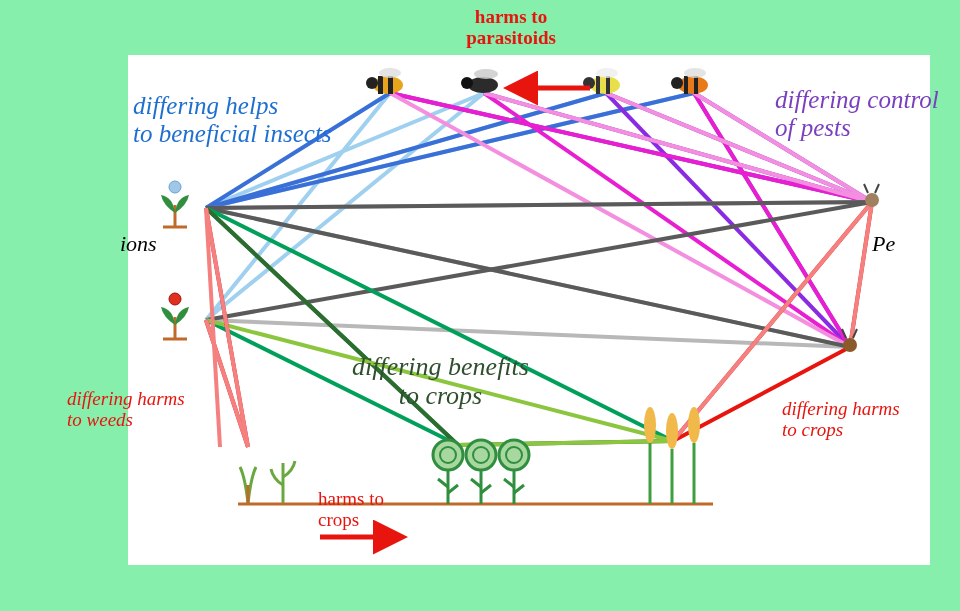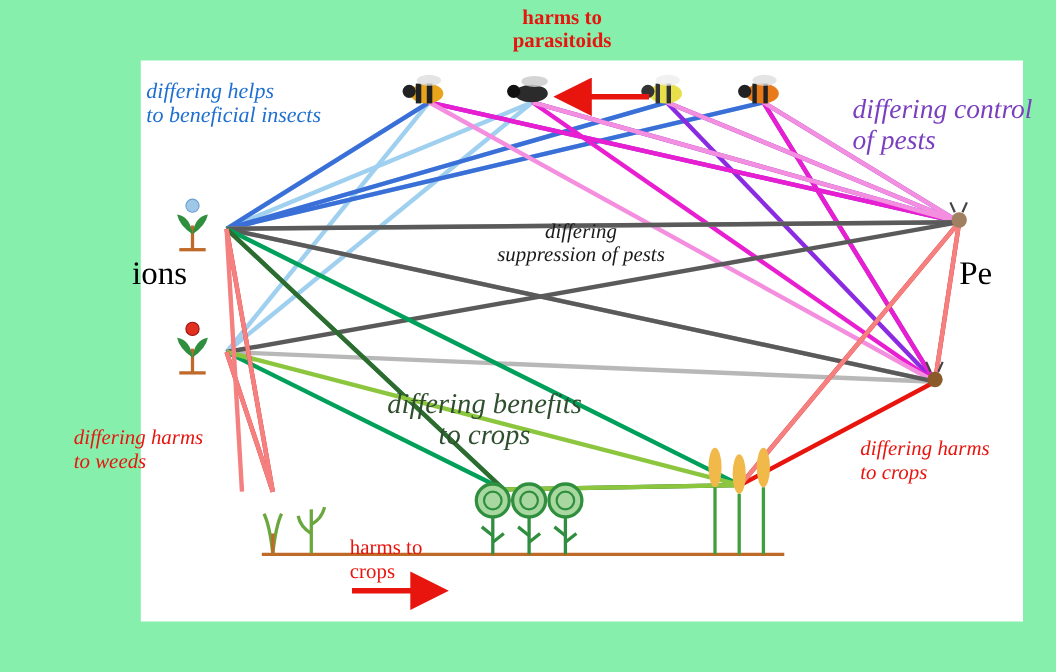--- a/index.html
+++ b/index.html
@@ -5,21 +5,21 @@
   html,body{margin:0;padding:0;background:#000;}
   #stage{position:relative;width:960px;height:611px;background:#86efac;overflow:hidden;
          font-family:"Liberation Serif", serif;}
   #canvas{position:absolute;left:128px;top:55px;width:802px;height:510px;background:#fff;}
   .lbl{position:absolute;white-space:pre;line-height:1.12;}
   .blue{color:#1f6fd0;}
   .purple{color:#7a3fbf;}
   .red{color:#e8150f;}
   .dark{color:#1a1a1a;}
   .italic{font-style:italic;}
-  .big{font-size:30px;color:#000;}
+  .big{font-size:22px;color:#000;font-style:italic;}
   svg{position:absolute;left:0;top:0;overflow:visible;}
 </style>
 </head>
 <body>
 
 <div id="stage">
 
   <div id="canvas">
 
     <svg width="802" height="510">
@@ -207,28 +207,26 @@
       </defs>
       <line x1="462" y1="33" x2="385" y2="33" stroke="#e8150f" stroke-width="5" marker-end="url(#ahead)"></line>
       <line x1="192" y1="482" x2="270" y2="482" stroke="#e8150f" stroke-width="5" marker-end="url(#ahead)"></line>
     </svg>
 
   </div>
 
   <div class="lbl red" style="left:511px;top:6px;font-size:19px;font-weight:bold;text-align:center;transform:translateX(-50%);font-family:'Liberation Serif',serif;">harms to
 parasitoids</div>
 
-  <div class="lbl blue italic" style="left:133px;top:72px;font-size:20px;">differing helps
+  <div class="lbl blue italic" style="left:133px;top:92px;font-size:25px;">differing helps
 to beneficial insects</div>
 
   <div class="lbl purple italic" style="left:775px;top:86px;font-size:25px;">differing control
 of pests</div>
 
-  <div class="lbl dark italic" style="left:452px;top:200px;font-size:19px;text-align:center;">differing
-suppression of pests</div>
 
   <div class="lbl italic" style="left:352px;top:352px;font-size:26px;color:#2f4f2f;text-align:center;">differing benefits
 to crops</div>
 
   <div class="lbl red italic" style="left:67px;top:388px;font-size:19px;">differing harms
 to weeds</div>
 
   <div class="lbl red italic" style="left:782px;top:398px;font-size:19px;">differing harms
 to crops</div>
 

